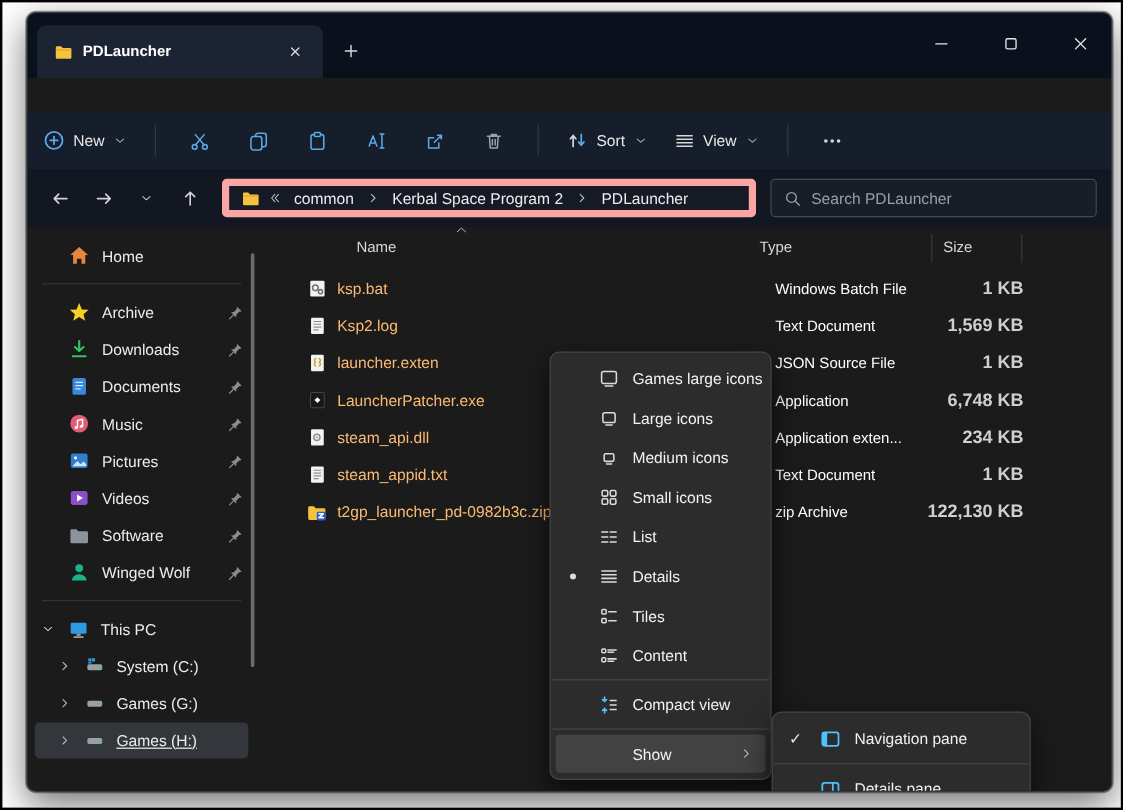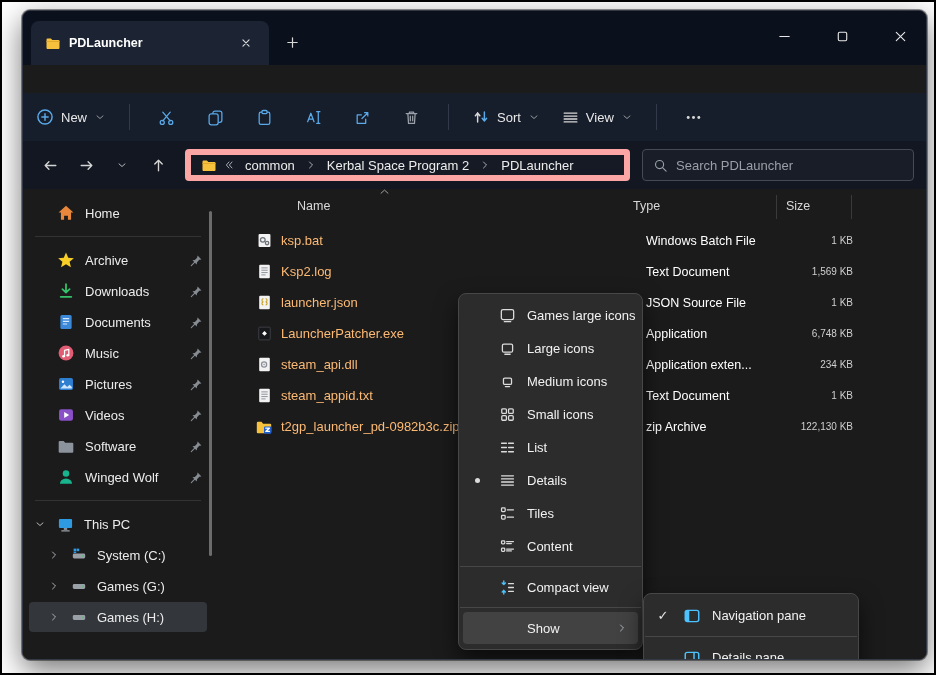--- a/index.html
+++ b/index.html
@@ -39,39 +39,39 @@
     display:flex; align-items:center; gap:8px; padding:0 10px; }
   .search-box input { background:transparent; border:none; outline:none; color:#e8e8e8; font-size:13px; width:100%;
     font-family:"Liberation Sans", sans-serif; }
   .search-box input::placeholder { color:#9a9fa8; }
 
   
   .main { position:relative; height:472px; display:flex; background:#1b1b1b;gap:28px; }
   .sidebar { width:190px; padding-top:8px; position:relative; overflow:hidden; }
   .side-row { display:flex; align-items:center; height:30px; margin:1px 6px; padding:0 4px; border-radius:4px; gap:10px; }
   .side-row .lbl { flex:1; font-size:13px; color:#ececec; white-space:nowrap; }
-  .side-row.sel { background:#33363a; }
+  .side-row.sel { background:#33363a;text-decoration:underline; }
   .side-chev { width:14px; display:flex; justify-content:center; }
   .side-divider { height:1px; background:#333; margin:8px 12px; }
   .indent1 { padding-left:18px; }
   .pin { margin-left:auto; opacity:.85; }
   .side-scroll { position:absolute; right:1px; top:22px; width:3px; height:345px; background:#6c6c6c; border-radius:2px; }
 
   .filepane { position:relative; flex:1; }
   .col-head { position:absolute; top:0; left:0; right:0; height:36px; font-size:12.5px; color:#d8d8d8; }
   .col-head .h { position:absolute; top:10px; }
   .h-name { left:36px;margin-left:20px; } .h-type { left:392px; } .h-size { left:545px; }
   .h-sep { position:absolute; top:6px; width:1px; height:24px; background:#3a3a3a; }
   .sort-caret { position:absolute; left:138px; top:-2px; color:#bdbdbd; font-size:11px; }
   .rows { position:absolute; top:36px; left:0; right:0; }
   .file-row { position:relative; height:31px; display:flex; align-items:center; border-radius:4px; margin:0 4px; }
   .f-ic { position:absolute; left:10px; width:18px; height:18px; display:flex; align-items:center; justify-content:center; }
   .f-name { position:absolute; left:36px; font-size:13px; color:#fdba74; white-space:nowrap; }
   .f-type { position:absolute; left:401px; font-size:12.5px; color:#ffffff; white-space:nowrap; }
-  .f-size { position:absolute; left:520px; width:88px; text-align:right; font-size:10px; color:#cfcfcf; }
+  .f-size { position:absolute; left:520px; width:88px; text-align:right; font-size:15px; color:#cfcfcf;font-weight:bold; }
 
   
   .statusbar { height:28px; background:#191919; border-top:1px solid #2c2c2c; display:flex; align-items:center; padding:0 12px; }
   .status-count { font-size:12px; color:#d6d6d6; }
   .status-div { width:1px; height:14px; background:#4a4a4a; margin-left:14px; }
   .status-right { margin-left:auto; display:flex; gap:6px; }
   .sv-btn { width:24px; height:22px; display:flex; align-items:center; justify-content:center; border-radius:3px; border:1px solid transparent; }
   .sv-btn.active { background:#4f4f4f; border-color:#8f8f8f; }
 
   
@@ -547,21 +547,21 @@
        <span class="f-type">Text Document</span>
        <span class="f-size">1,569 KB</span>
      </div>
           <div class="file-row">
        <span class="f-ic">
               <svg width="17" height="17" viewBox="0 0 16 16" fill="none">
                 <rect x="3" y="1.6" width="10" height="12.8" rx="1" fill="#f2f2f2"></rect>
                 <path d="M6.6 4.5c-1.3.4-1.3 2.4 0 2.9-1.3.5-1.3 2.5 0 2.9M9.4 4.5c1.3.4 1.3 2.4 0 2.9 1.3.5 1.3 2.5 0 2.9" stroke="#c9a227" stroke-width="1.1" stroke-linecap="round" stroke-linejoin="round" fill="none"></path>
               </svg>
             </span>
-       <span class="f-name">launcher.json</span>
+       <span class="f-name">launcher.exten</span>
        <span class="f-type">JSON Source File</span>
        <span class="f-size">1 KB</span>
      </div>
           <div class="file-row">
        <span class="f-ic">
               <svg width="17" height="17" viewBox="0 0 16 16" fill="none">
                 <rect x="2.6" y="2" width="10.8" height="12" rx="1" fill="#17181c" stroke="#42454d" stroke-width="0.8"></rect>
                 <path d="M8 5.6l2.3 2.3L8 10.2 5.7 7.9z" fill="#fff"></path>
               </svg>
             </span>

